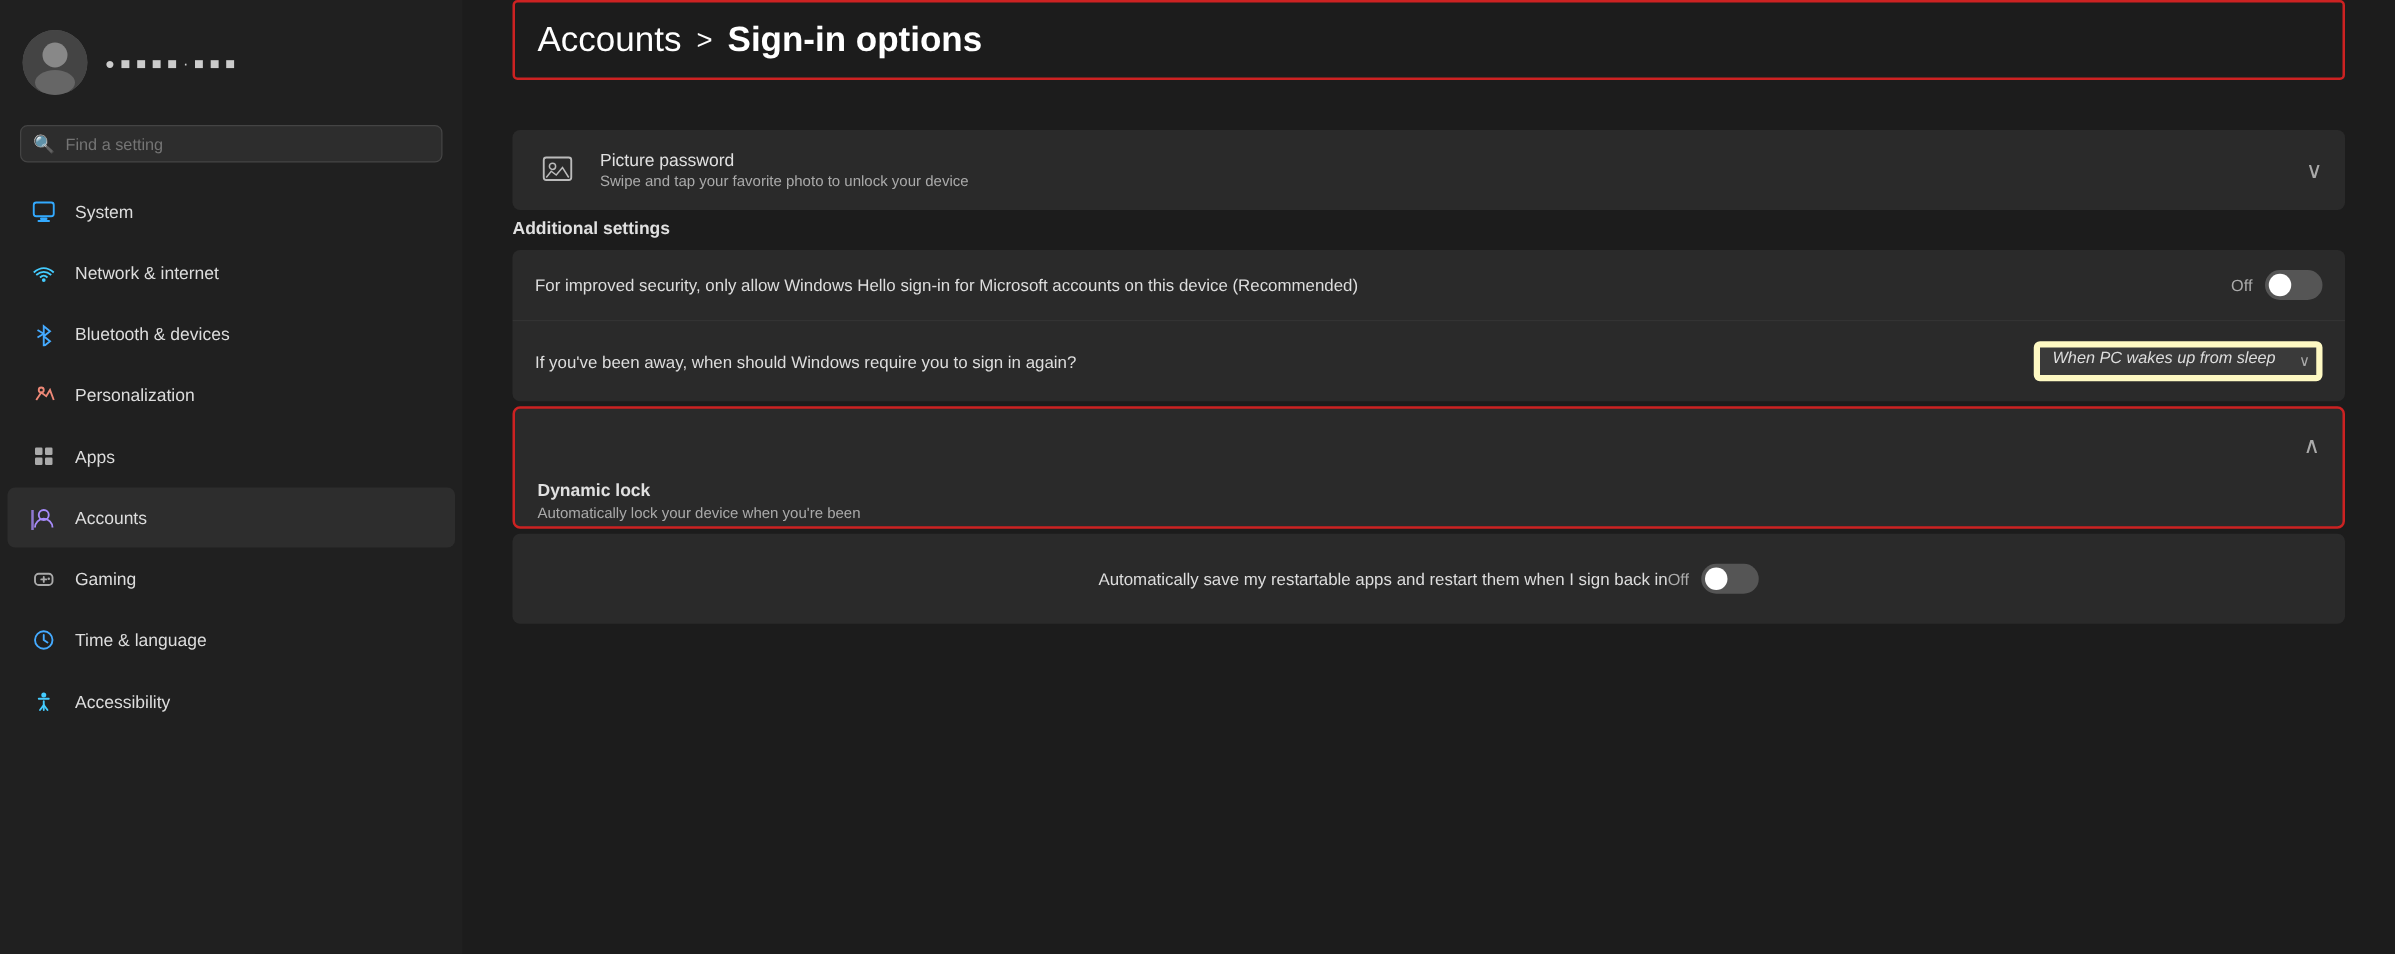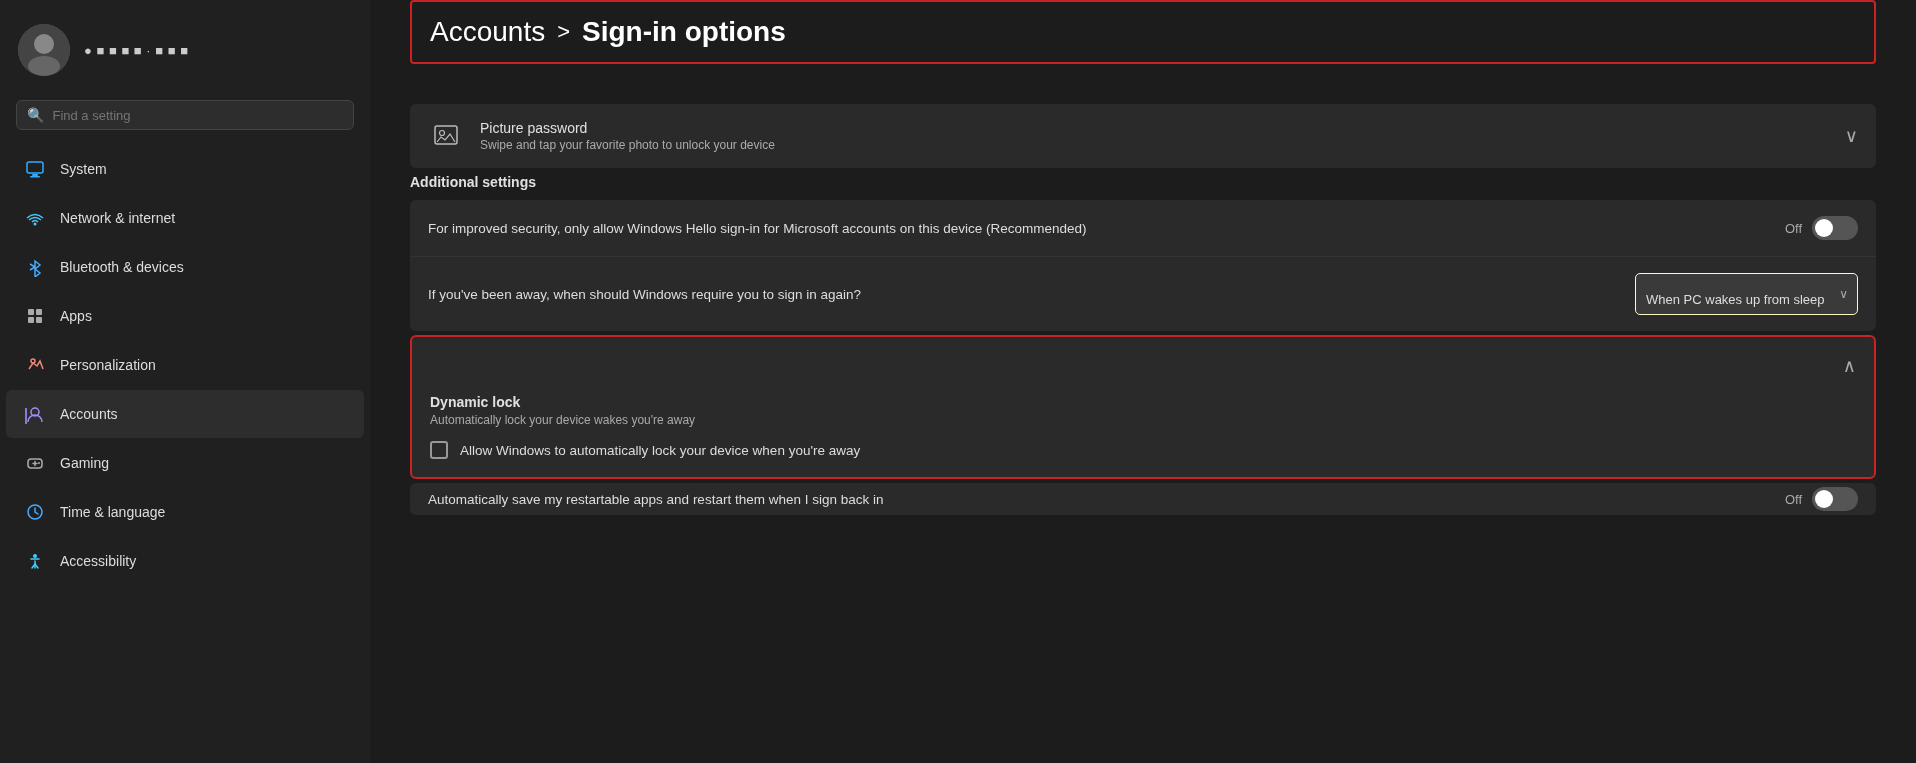--- a/index.html
+++ b/index.html
@@ -258,28 +258,29 @@
     }
 
     .dropdown-wrap {
       position: relative;
       display: inline-flex;
       align-items: center;
     }
 
     .dropdown-wrap select {
       background: #3a3a3a;
-      border: 1px solid #fef9c3;
+      border: 5px solid #fef9c3;
       border-radius: 5px;
       color: #ddd;
       font-size: 13px;
-      padding: 18px 32px 7px 10px;
+      padding: 0 32px 7px 10px;
       appearance: none;
       cursor: pointer;
       outline: none;
+      font-style: italic;
     }
 
     .dropdown-wrap::after {
       content: '∨';
       position: absolute;
       right: 10px;
       pointer-events: none;
       color: #aaa;
       font-size: 12px;
     }
@@ -338,24 +339,24 @@
     }
 
     .checkbox-label {
       font-size: 13.5px;
       color: #ddd;
     }
 
     .auto-save-row {
       background: #2a2a2a;
       border-radius: 6px;
-      padding: 4px 18px;
-      display: flex;
-      align-items: center;
-      justify-content: space-between;
+      padding: 24px 18px;
+      display: flex;
+      align-items: center;
+      justify-content: center;
       margin-bottom: 4px;
     }
 
     .auto-save-text {
       font-size: 13.5px;
       color: #ddd;
     }
 
     
     .main-content::-webkit-scrollbar {
@@ -419,36 +420,36 @@
             <path d="M10 4l5 4-5 4V4zm0 8l5 4-5 4v-8z" stroke="#4af" stroke-width="1.5" fill="none"></path>
             <path d="M5 7l5 3" stroke="#4af" stroke-width="1.5"></path>
             <path d="M5 13l5-3" stroke="#4af" stroke-width="1.5"></path>
           </svg>
       </span>
       <span>Bluetooth &amp; devices</span>
     </li>
     <li class="nav-item">
       <span class="nav-icon">
         <svg width="20" height="20" viewBox="0 0 20 20" fill="none">
+            <path d="M4 14 L8 8 L12 11 L15 6 L18 14" stroke="#e87" stroke-width="1.5" fill="none"></path>
+            <circle cx="8" cy="6" r="2" stroke="#e87" stroke-width="1.5" fill="none"></circle>
+          </svg>
+      </span>
+      <span>Personalization</span>
+    </li>
+    <li class="nav-item">
+      <span class="nav-icon">
+        <svg width="20" height="20" viewBox="0 0 20 20" fill="none">
             <rect x="3" y="3" width="6" height="6" rx="1" fill="#aaa"></rect>
             <rect x="11" y="3" width="6" height="6" rx="1" fill="#aaa"></rect>
             <rect x="3" y="11" width="6" height="6" rx="1" fill="#aaa"></rect>
             <rect x="11" y="11" width="6" height="6" rx="1" fill="#aaa"></rect>
           </svg>
       </span>
       <span>Apps</span>
-    </li>
-    <li class="nav-item">
-      <span class="nav-icon">
-        <svg width="20" height="20" viewBox="0 0 20 20" fill="none">
-            <path d="M4 14 L8 8 L12 11 L15 6 L18 14" stroke="#e87" stroke-width="1.5" fill="none"></path>
-            <circle cx="8" cy="6" r="2" stroke="#e87" stroke-width="1.5" fill="none"></circle>
-          </svg>
-      </span>
-      <span>Personalization</span>
     </li>
     <li class="nav-item active">
       <span class="nav-icon">
         <svg width="20" height="20" viewBox="0 0 20 20" fill="none">
             <circle cx="10" cy="8" r="4" stroke="#a78bfa" stroke-width="1.5" fill="none"></circle>
             <path d="M3 18c0-3.866 3.134-7 7-7s7 3.134 7 7" stroke="#a78bfa" stroke-width="1.5" fill="none"></path>
             <rect x="0" y="4" width="4" height="16" rx="0" fill="#a78bfa" opacity="0.8" transform="translate(-2,0)"></rect>
           </svg>
       </span>
       <span>Accounts</span>
@@ -535,27 +536,23 @@
           <option>30 minutes</option>
         </select>
       </div>
     </div>
   </div>
 
   <div class="dynamic-lock-card">
     <div class="dynamic-lock-header">
       <div>
         <div class="dynamic-lock-title">Dynamic lock</div>
-        <div class="dynamic-lock-subtitle">Automatically lock your device wakes you're away</div>
+        <div class="dynamic-lock-subtitle">Automatically lock your device when you're been</div>
       </div>
       <span class="chevron-up">∧</span>
-    </div>
-    <div class="dynamic-lock-body">
-      <div class="checkbox-custom"></div>
-      <span class="checkbox-label">Allow Windows to automatically lock your device when you're away</span>
     </div>
   </div>
 
   <div class="auto-save-row">
     <span class="auto-save-text">Automatically save my restartable apps and restart them when I sign back in</span>
     <div style="display:flex;align-items:center;gap:10px;">
       <span style="font-size:13px;color:#aaa;">Off</span>
       <div class="toggle off">
         <div class="toggle-knob"></div>
       </div>

